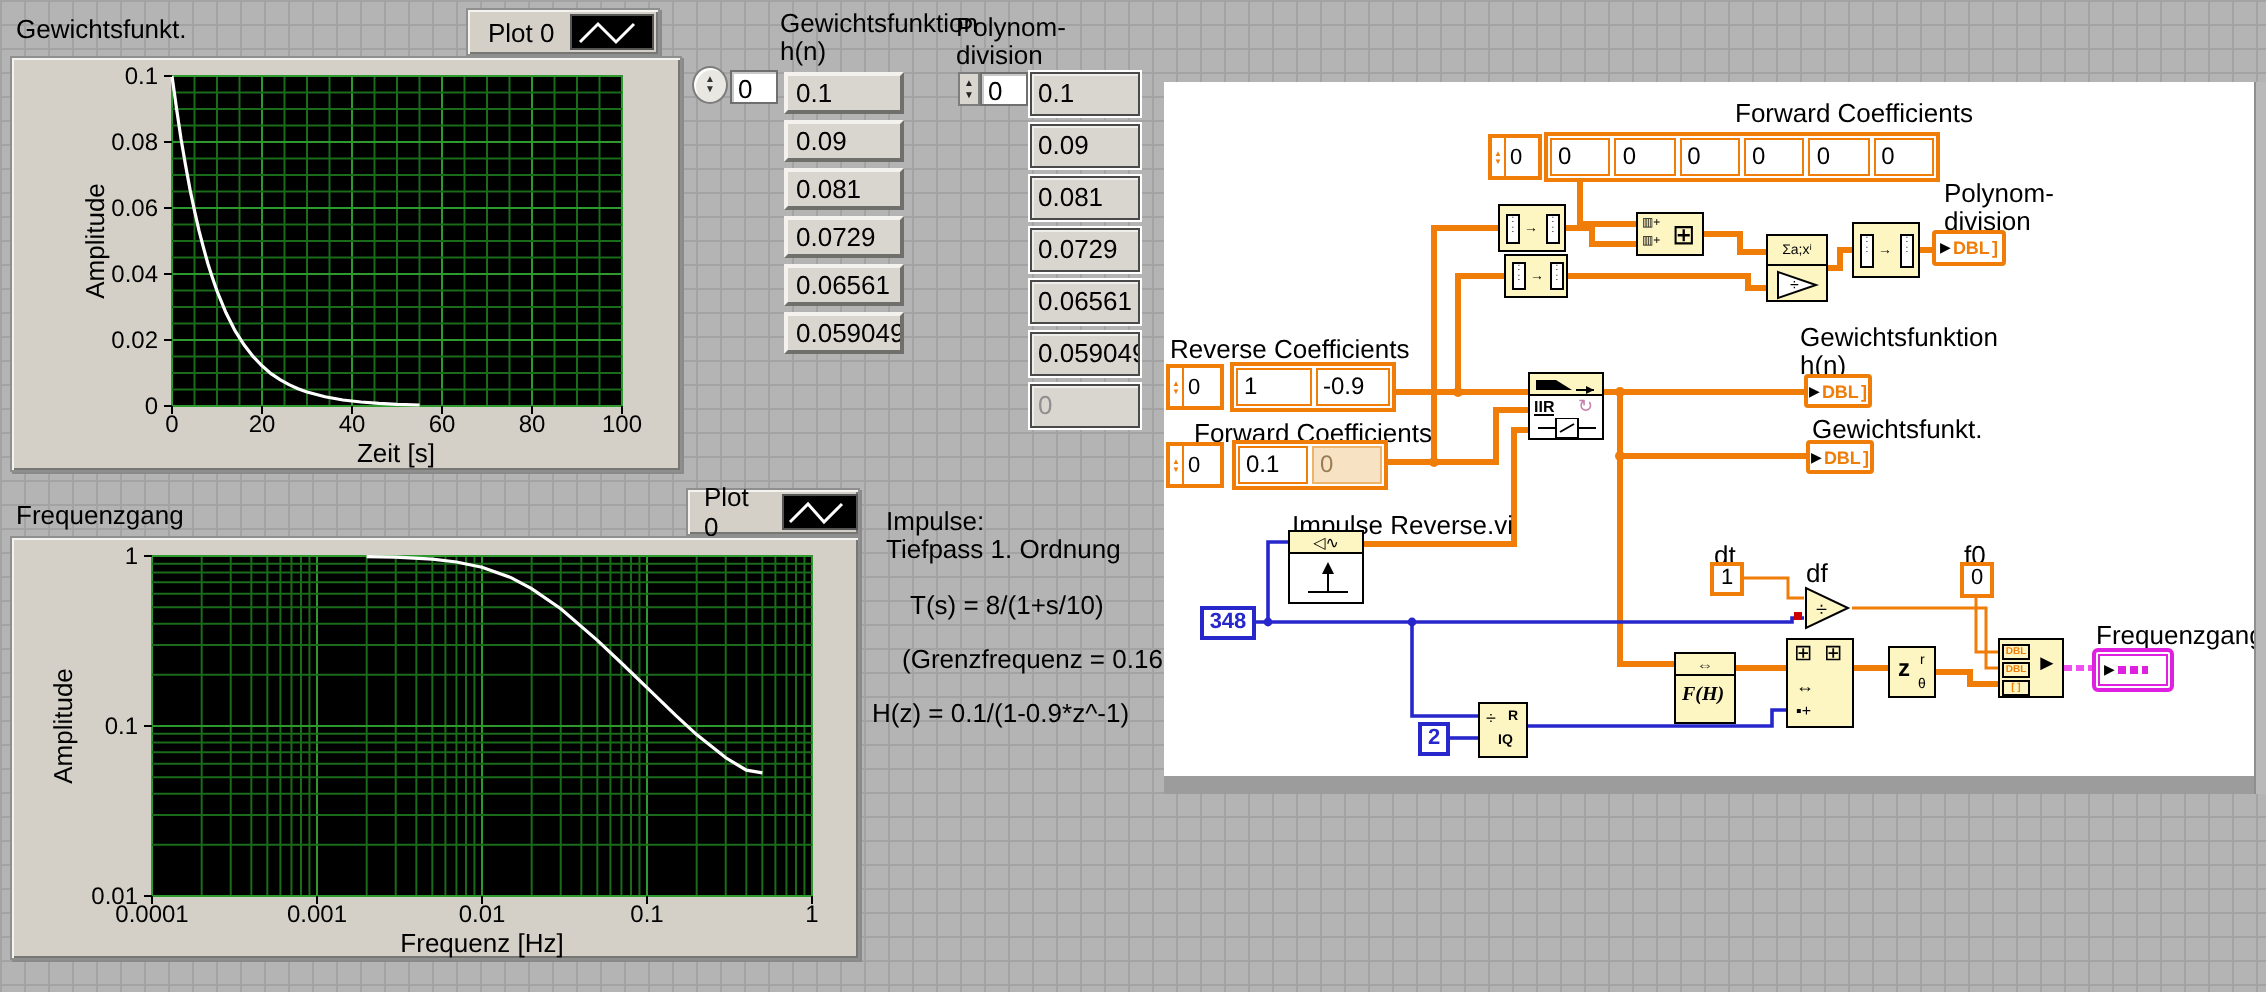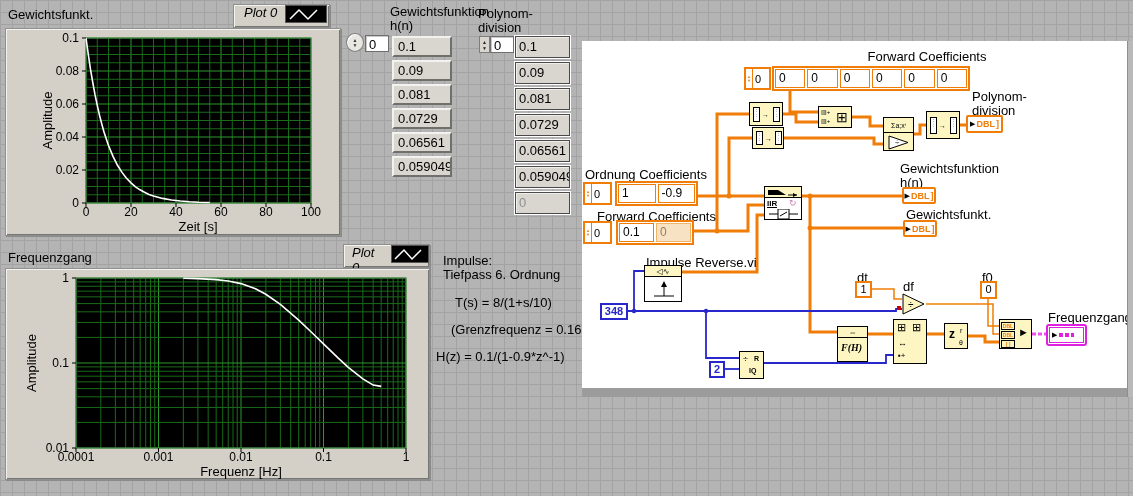--- a/index.html
+++ b/index.html
@@ -16,21 +16,21 @@
                      linear-gradient(90deg, var(--grid) 1px, transparent 1px);
     background-size:12px 12px;
   }
   .abs{position:absolute;}
   .fp-label{position:absolute; white-space:nowrap;}
   .bezel{
     position:absolute; background:var(--panelgray);
     border:1px solid #8f8f8f;
     box-shadow:inset 1px 1px 0 #f4f3f0, inset -1px -1px 0 #767672, 1px 1px 0 #8a8a8a;
   }
-  .legend{display:flex; padding-left:10px; gap:8px;font-style:italic;}
+  .legend{display:flex; align-items:center; padding-left:10px; gap:8px;}
   .legend .swatch{background:#000; border:1px solid #555; width:42px; height:18px;}
   .spin-oval{
     position:absolute; border-radius:50%; background:#e9e7e2; border:1px solid #7d7d7d;
     box-shadow:inset 1px 1px 0 #fff; display:flex; flex-direction:column; align-items:center; justify-content:center;
     font-size:5px; line-height:5px; color:#333;
   }
   .spin-sq{
     position:absolute; background:#d9d6d0; border:1px solid #7d7d7d;
     display:flex; flex-direction:column; align-items:center; justify-content:center;
     font-size:5px; line-height:6px; color:#222;
@@ -281,21 +281,21 @@
 <div class="idx-box" style="left:490px;top:36px;width:24px;height:17px;">0</div>
 <div class="fp-elem2" style="left:515px;top:36px;width:55px;height:22px;">0.1</div>
 <div class="fp-elem2" style="left:515px;top:62px;width:55px;height:22px;">0.09</div>
 <div class="fp-elem2" style="left:515px;top:88px;width:55px;height:22px;">0.081</div>
 <div class="fp-elem2" style="left:515px;top:114px;width:55px;height:22px;">0.0729</div>
 <div class="fp-elem2" style="left:515px;top:140px;width:55px;height:22px;">0.06561</div>
 <div class="fp-elem2" style="left:515px;top:166px;width:55px;height:22px;">0.059049</div>
 <div class="fp-elem2 disabled" style="left:515px;top:192px;width:55px;height:22px;">0</div>
 
 <div class="fp-label" style="left:443px;top:253px;">Impulse:</div>
-<div class="fp-label" style="left:443px;top:267px;">Tiefpass 6. Ordnung</div>
+<div class="fp-label" style="left:443px;top:267px;">Tiefpass 1. Ordnung</div>
 <div class="fp-label" style="left:455px;top:295px;">T(s) = 8/(1+s/10)</div>
 <div class="fp-label" style="left:451px;top:322px;">(Grenzfrequenz = 0.16Hz)</div>
 <div class="fp-label" style="left:436px;top:349px;">H(z) = 0.1/(1-0.9*z^-1)</div>
 
 <div id="diagram">
 
   <svg class="wires" width="545" height="347">
     <path class="w-arr" d="M208,49 V71 H236"></path>
     <path class="w-arr" d="M115,155 H182"></path>
     <path class="w-arr" d="M147,155 V97 H170"></path>
@@ -377,21 +377,21 @@
   </div>
 
   <div class="dlabel" style="left:390px;top:48px;">Polynom-</div>
   <div class="dlabel" style="left:390px;top:62px;">division</div>
   <div class="term" style="left:384px;top:74px;width:37px;height:18px;">
     <span class="tri">▶</span>
       <span class="t">DBL</span>
       <span class="t">]</span>
   </div>
 
-  <div class="dlabel" style="left:3px;top:126px;">Ordnung Coefficients</div>
+  <div class="dlabel" style="left:3px;top:126px;">Reverse Coefficients</div>
   <div class="arr-idx" style="left:1px;top:141px;width:29px;height:23px;">
       <span class="spins">▲<br>▼</span>
       <span class="val">0</span>
     </div>
   <div class="arr-frame" style="left:33px;top:140px;width:83px;height:25px;">
     <span class="arr-cell">1</span>
     <span class="arr-cell">-0.9</span>
   </div>
 
   <div class="dlabel" style="left:15px;top:168px;">Forward Coefficients</div>

